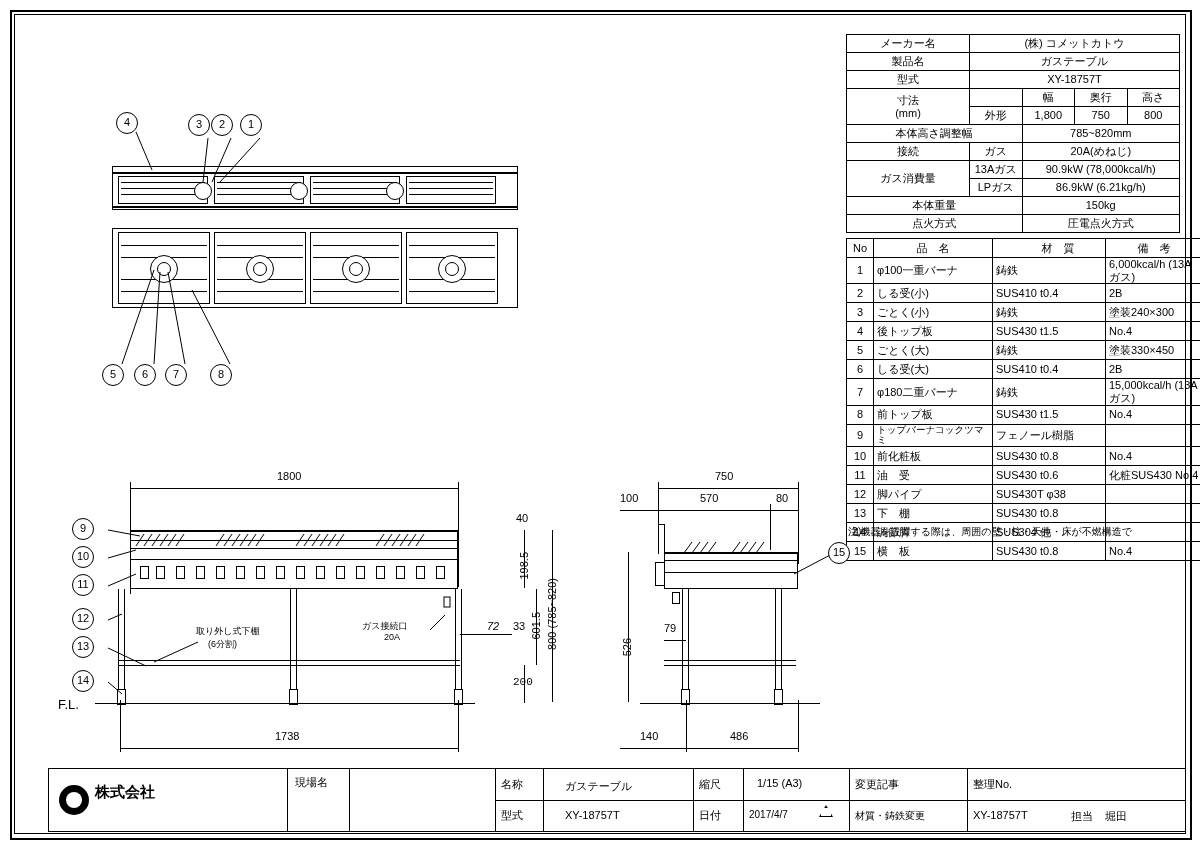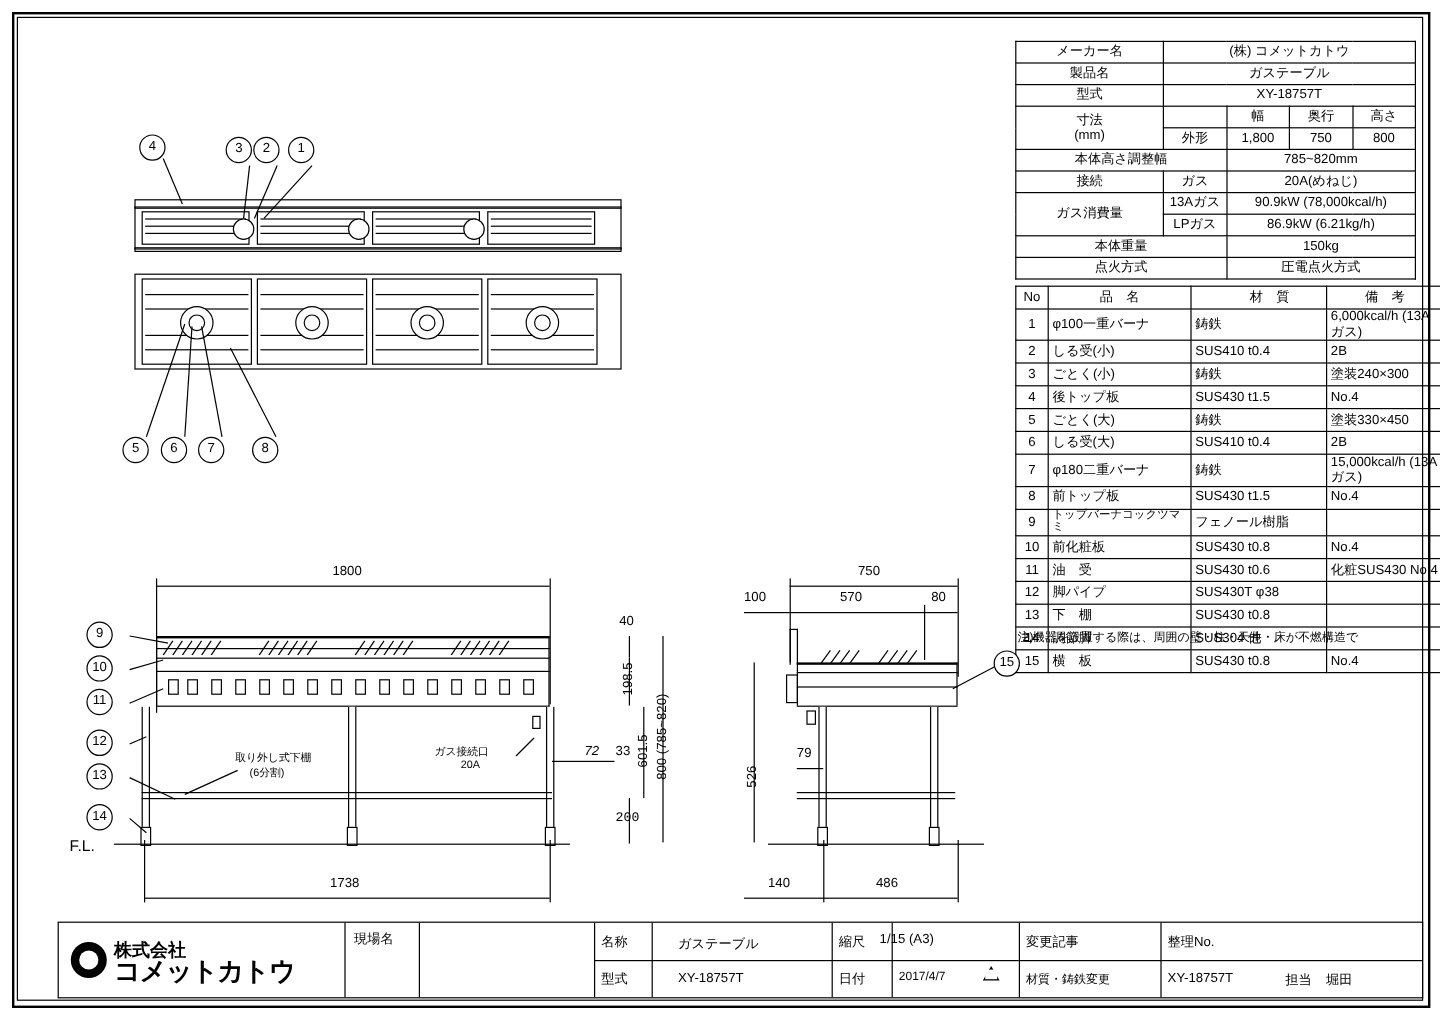--- a/index.html
+++ b/index.html
@@ -522,32 +522,31 @@
     <div class="tb-line" style="left:644px;top:0;width:1px;height:62px;"></div>
     <div class="tb-line" style="left:694px;top:0;width:1px;height:62px;"></div>
     <div class="tb-line" style="left:800px;top:0;width:1px;height:62px;"></div>
     <div class="tb-line" style="left:918px;top:0;width:1px;height:62px;"></div>
 
     <div class="tb-line" style="left:446px;top:31px;width:354px;height:1px;"></div>
     <div class="tb-line" style="left:800px;top:31px;width:336px;height:1px;"></div>
 
     <div class="logo-circle"></div>
     <div class="logo-kk" style="top:14px;font-size:15px;">株式会社</div>
-    <div class="logo-main" style="top:26px;font-size:22px;">コメットカトウ</div>
 
     <div class="tb-t" style="left:246px;top:6px;">現場名</div>
     <div class="tb-t" style="left:310px;top:24px;"></div>
 
     <div class="tb-t" style="left:452px;top:8px;">名称</div>
     <div class="tb-t" style="left:516px;top:10px;">ガステーブル</div>
     <div class="tb-t" style="left:452px;top:39px;">型式</div>
     <div class="tb-t" style="left:516px;top:40px;">XY-18757T</div>
 
     <div class="tb-t" style="left:650px;top:8px;">縮尺</div>
-    <div class="tb-t" style="left:684px;top:8px;">1/15 (A3)</div>
+    <div class="tb-t" style="left:708px;top:8px;">1/15 (A3)</div>
     <div class="tb-t" style="left:650px;top:39px;">日付</div>
     <div class="tb-t" style="left:700px;top:40px;font-size:10px;">2017/4/7</div>
     <div class="tri" style="left:770px;top:36px;"></div>
 
     <div class="tb-t" style="left:806px;top:8px;">変更記事</div>
     <div class="tb-t" style="left:806px;top:40px;font-size:10px;">材質・鋳鉄変更</div>
     <div class="tb-t" style="left:1022px;top:40px;">担当</div>
     <div class="tb-t" style="left:1056px;top:40px;">堀田</div>
 
     <div class="tb-t" style="left:924px;top:8px;">整理No.</div>

